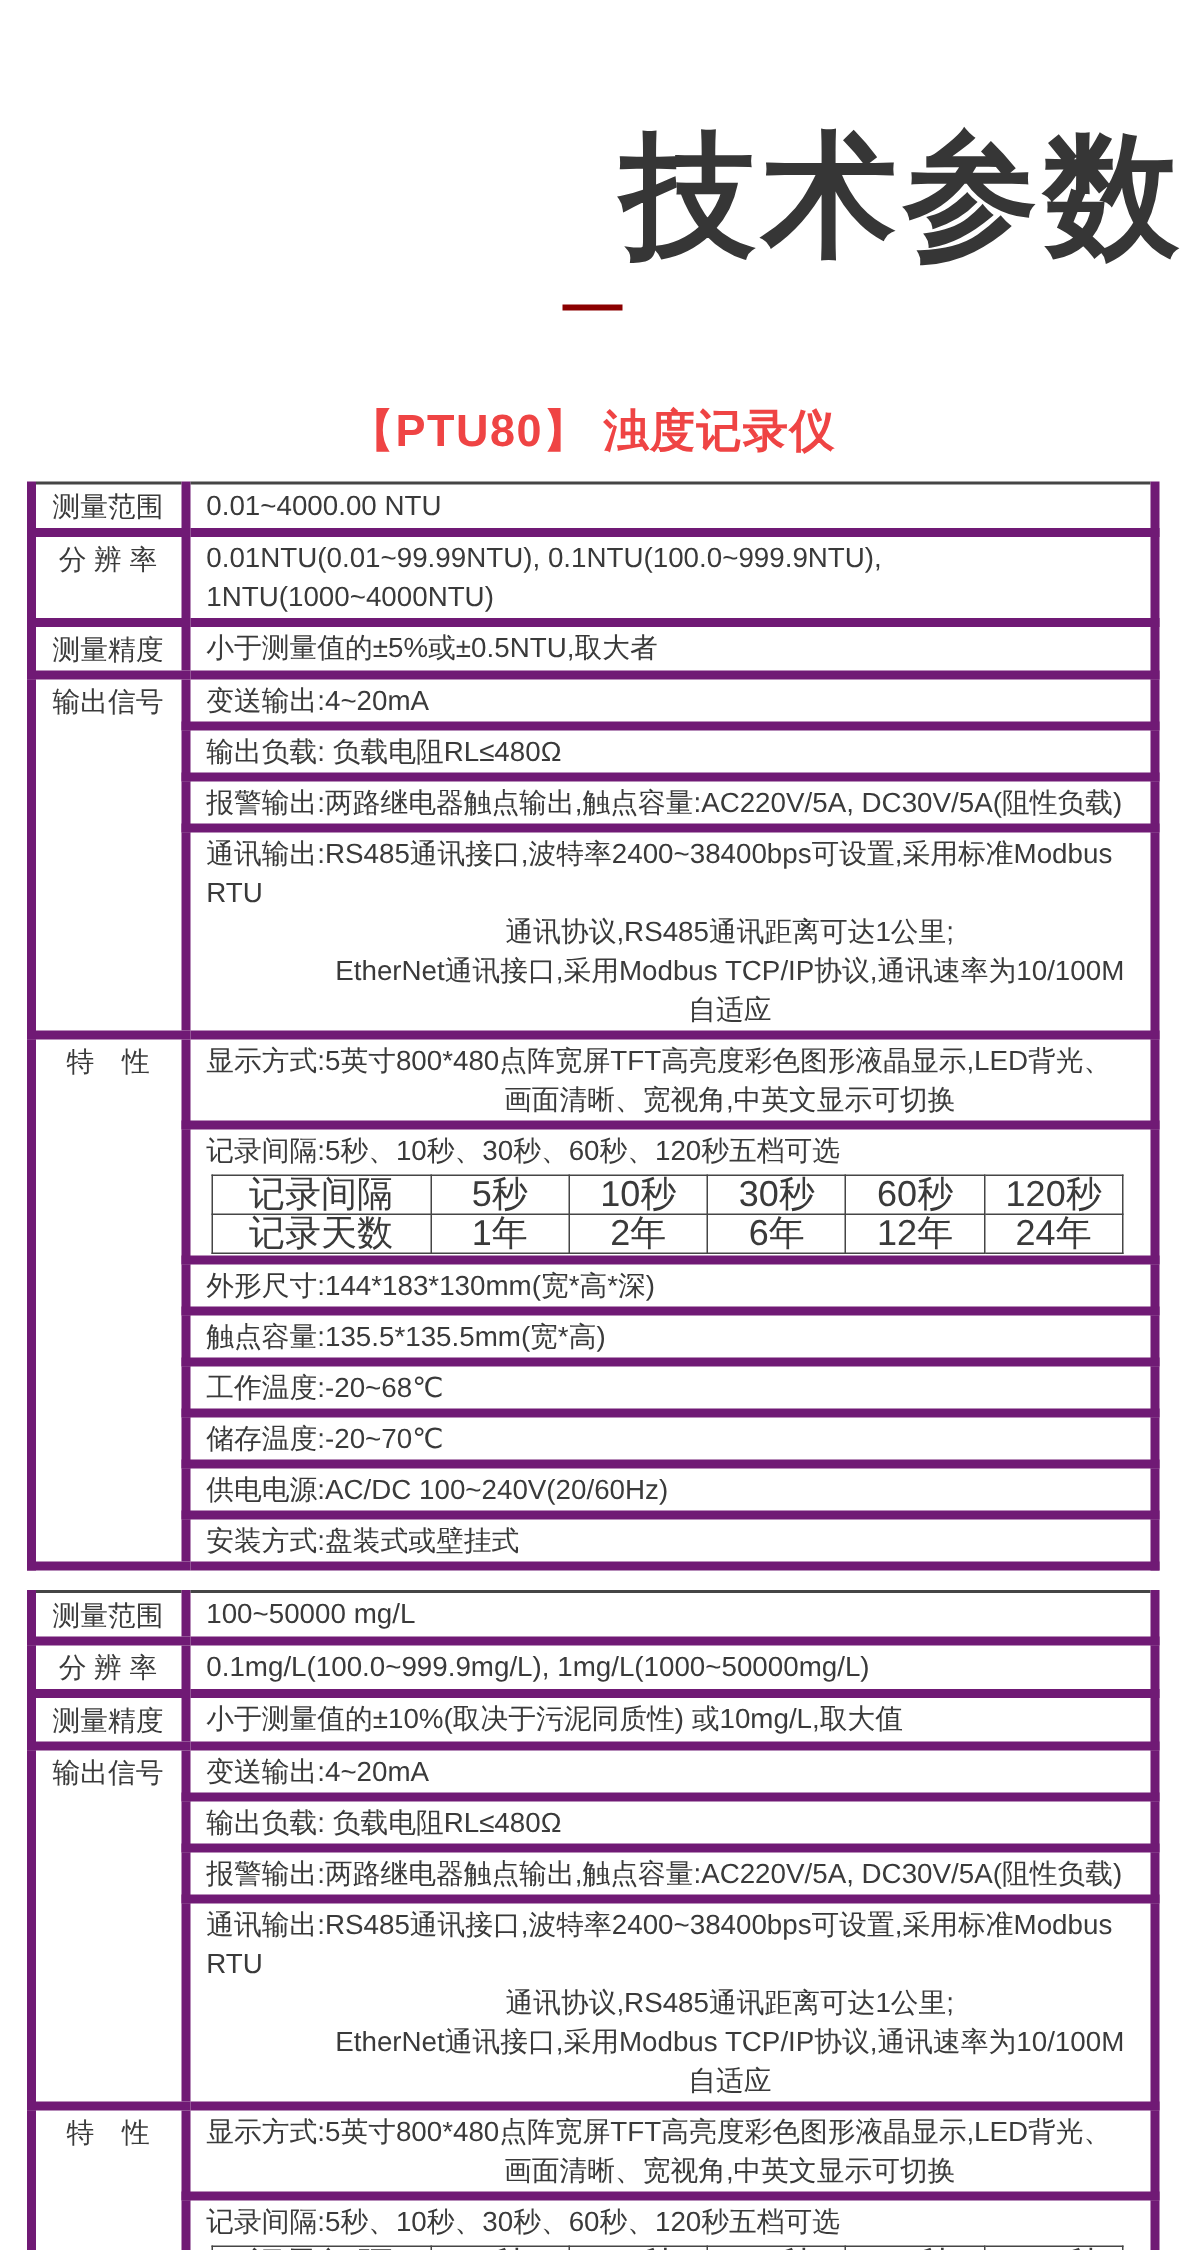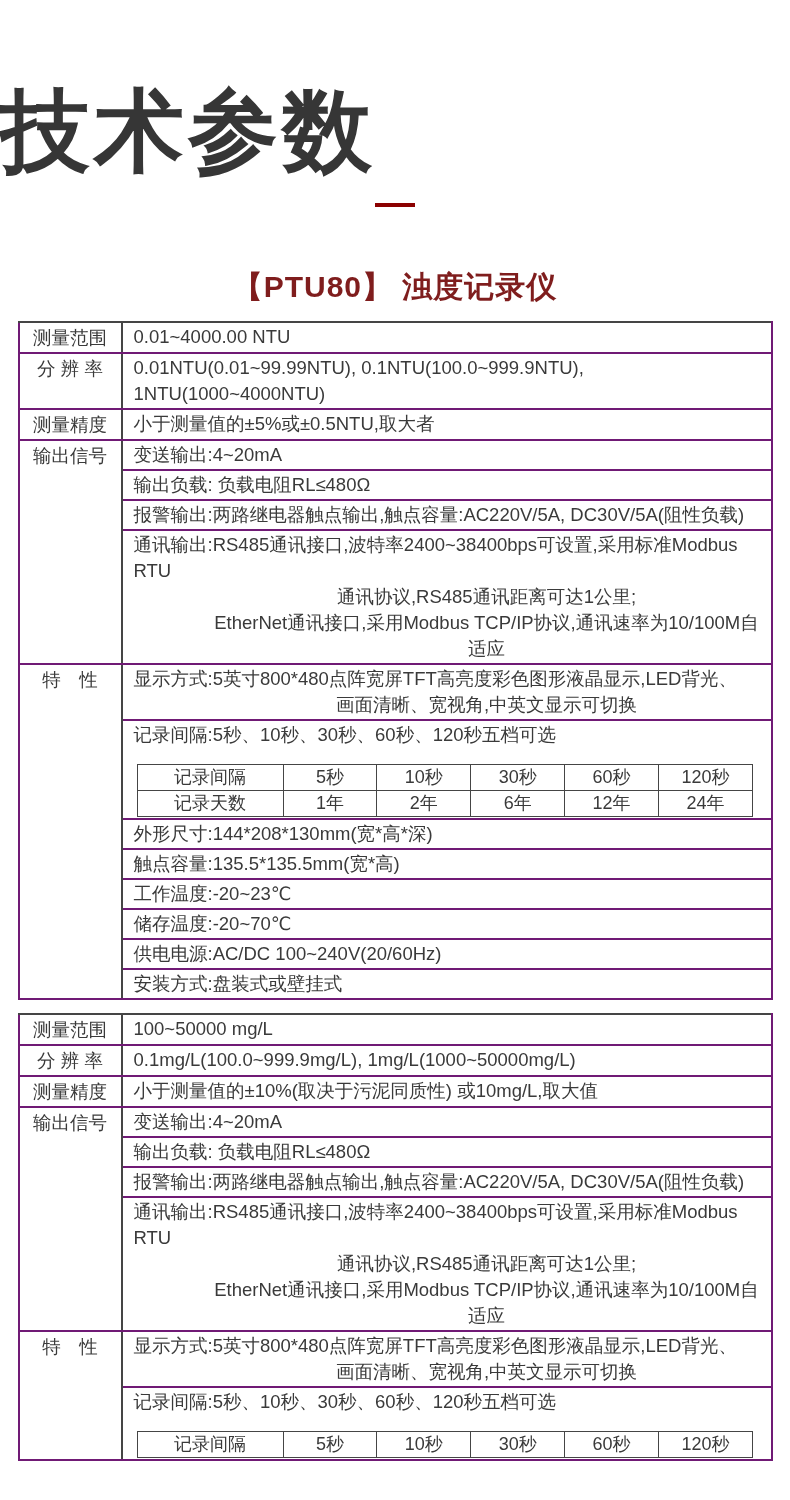--- a/index.html
+++ b/index.html
@@ -6,75 +6,75 @@
   body {
     width: 790px;
     background: #ffffff;
     font-family: "Liberation Sans", "DejaVu Sans", sans-serif;
     color: #3a3a3a;
   }
   .page { width: 790px; padding-bottom: 30px; background: #ffffff; }
 
   .main-title {
     margin-top: 86px;
-    text-align: left;
+    text-align: right;
     font-size: 90px;
     line-height: 1;
     font-weight: 900;
     letter-spacing: 4px;
     color: #363636;
   }
   .title-divider {
     width: 40px; height: 4px;
     background: #8b0000;
     margin: 27px auto 0 auto;
   }
 
   .product-heading {
     text-align: center;
     font-size: 30px;
     font-weight: 700;
-    color: #7f1d1d;
+    color: #ef4444;
     letter-spacing: 1px;
   }
   .heading-1 { margin-top: 60px; }
   .heading-2 { margin-top: 46px; }
 
   table.spec-table {
     width: 755px;
     margin: 13px auto 0 auto;
     border-collapse: collapse;
     table-layout: fixed;
     font-size: 18.5px;
     color: #3a3a3a;
   }
   table.spec-table { border: 2px solid #454545; }
-  table.spec-table td { border: 2px solid #701a75; vertical-align: top; }
+  table.spec-table td { border: 6px solid #701a75; vertical-align: top; }
   table.spec-table tr.major td { border-top: 2px solid #454545; }
 
   td.lab {
     width: 103px;
     text-align: center;
     line-height: 27px;
     padding: 1px 2px;
     border-right: 2px solid #454545 !important;
   }
   td.val {
     line-height: 26px;
     padding: 1px 8px 1px 11px;
   }
   .indent { padding-left: 77px; text-align: center; }
 
   .record-cell { padding-bottom: 6px; }
 
   table.inner-table {
     width: 98%;
-    margin: 16px auto 0 3px;
+    margin: 3px auto 0 3px;
     border-collapse: collapse;
-    font-size: 18px;
+    font-size: 24px;
     table-layout: fixed;
   }
   table.inner-table td {
     border: 1px solid #454545;
     text-align: center;
     line-height: 25px;
     padding: 0 2px;
   }
   table.inner-table td.inner-lab { width: 146px; }
 </style>
@@ -145,27 +145,27 @@
             <td>2年</td>
             <td>6年</td>
             <td>12年</td>
             <td>24年</td>
           </tr>
         </tbody>
             </table>
       </td>
     </tr>
     <tr>
-      <td class="val">外形尺寸:144*208*130mm(宽*高*深)</td>
+      <td class="val">外形尺寸:144*183*130mm(宽*高*深)</td>
     </tr>
     <tr>
       <td class="val">触点容量:135.5*135.5mm(宽*高)</td>
     </tr>
     <tr>
-      <td class="val">工作温度:-20~23℃</td>
+      <td class="val">工作温度:-20~68℃</td>
     </tr>
     <tr>
       <td class="val">储存温度:-20~70℃</td>
     </tr>
     <tr>
       <td class="val">供电电源:AC/DC 100~240V(20/60Hz)</td>
     </tr>
     <tr>
       <td class="val">安装方式:盘装式或壁挂式</td>
     </tr>

